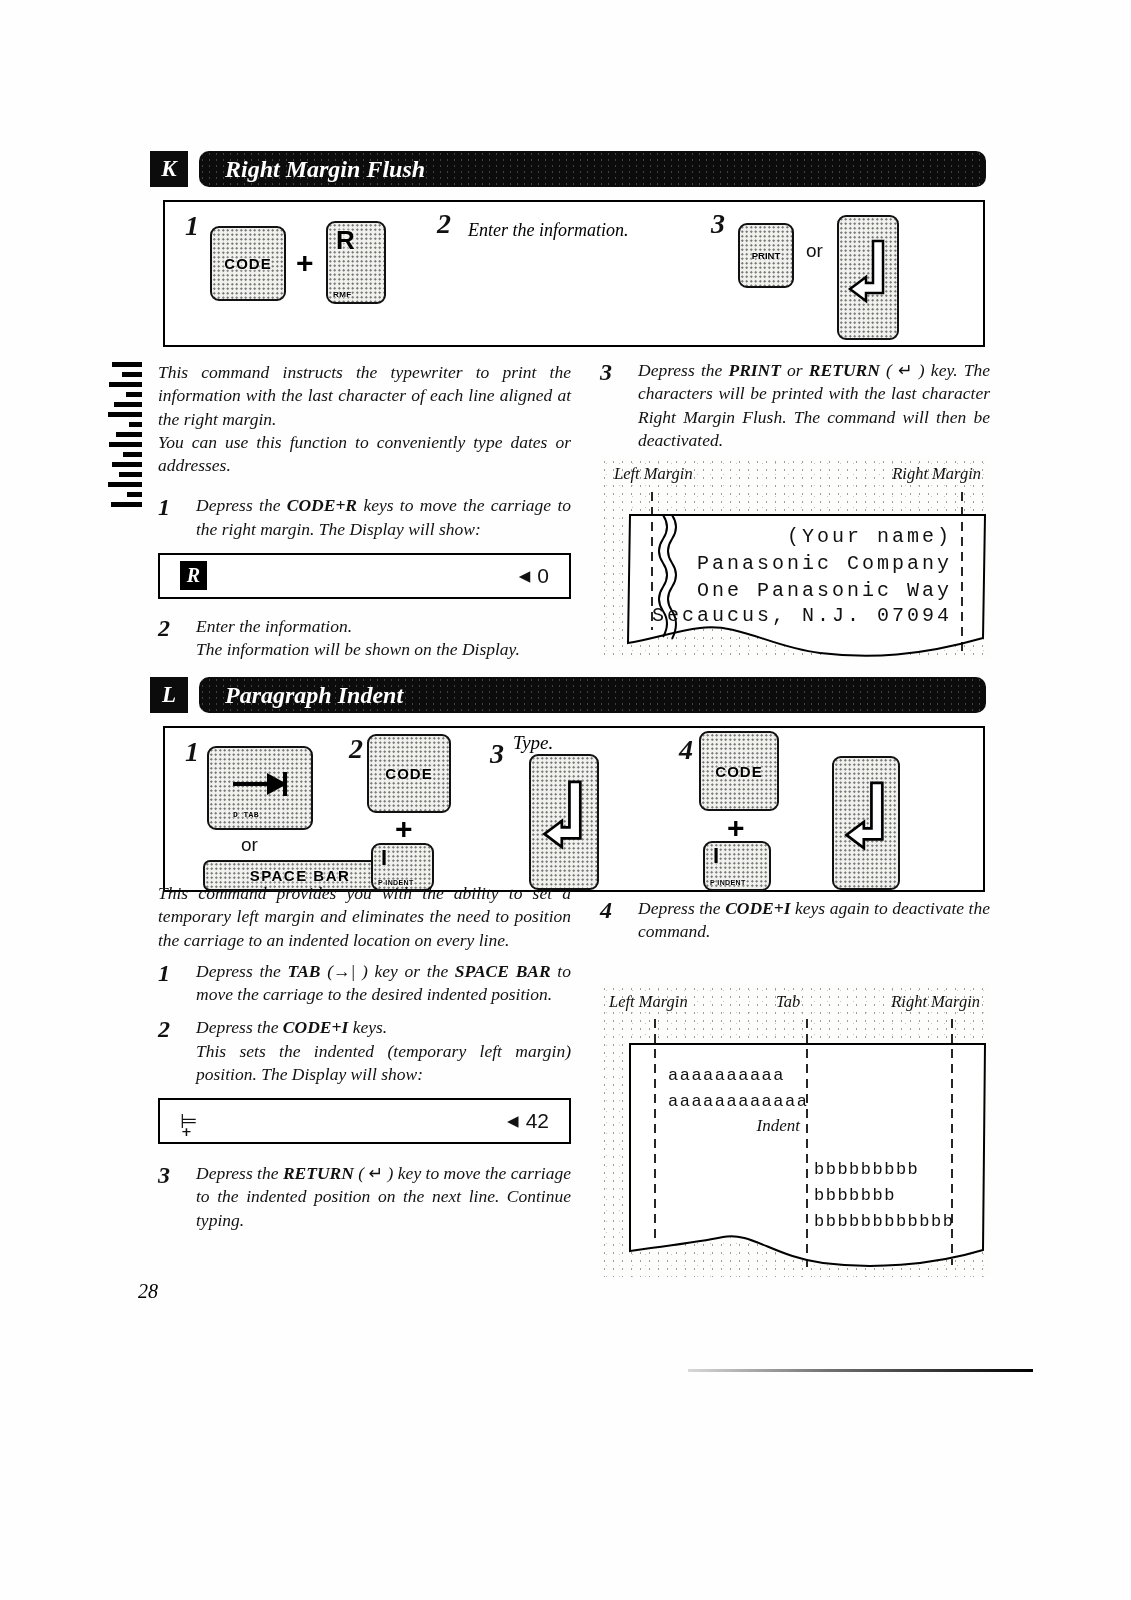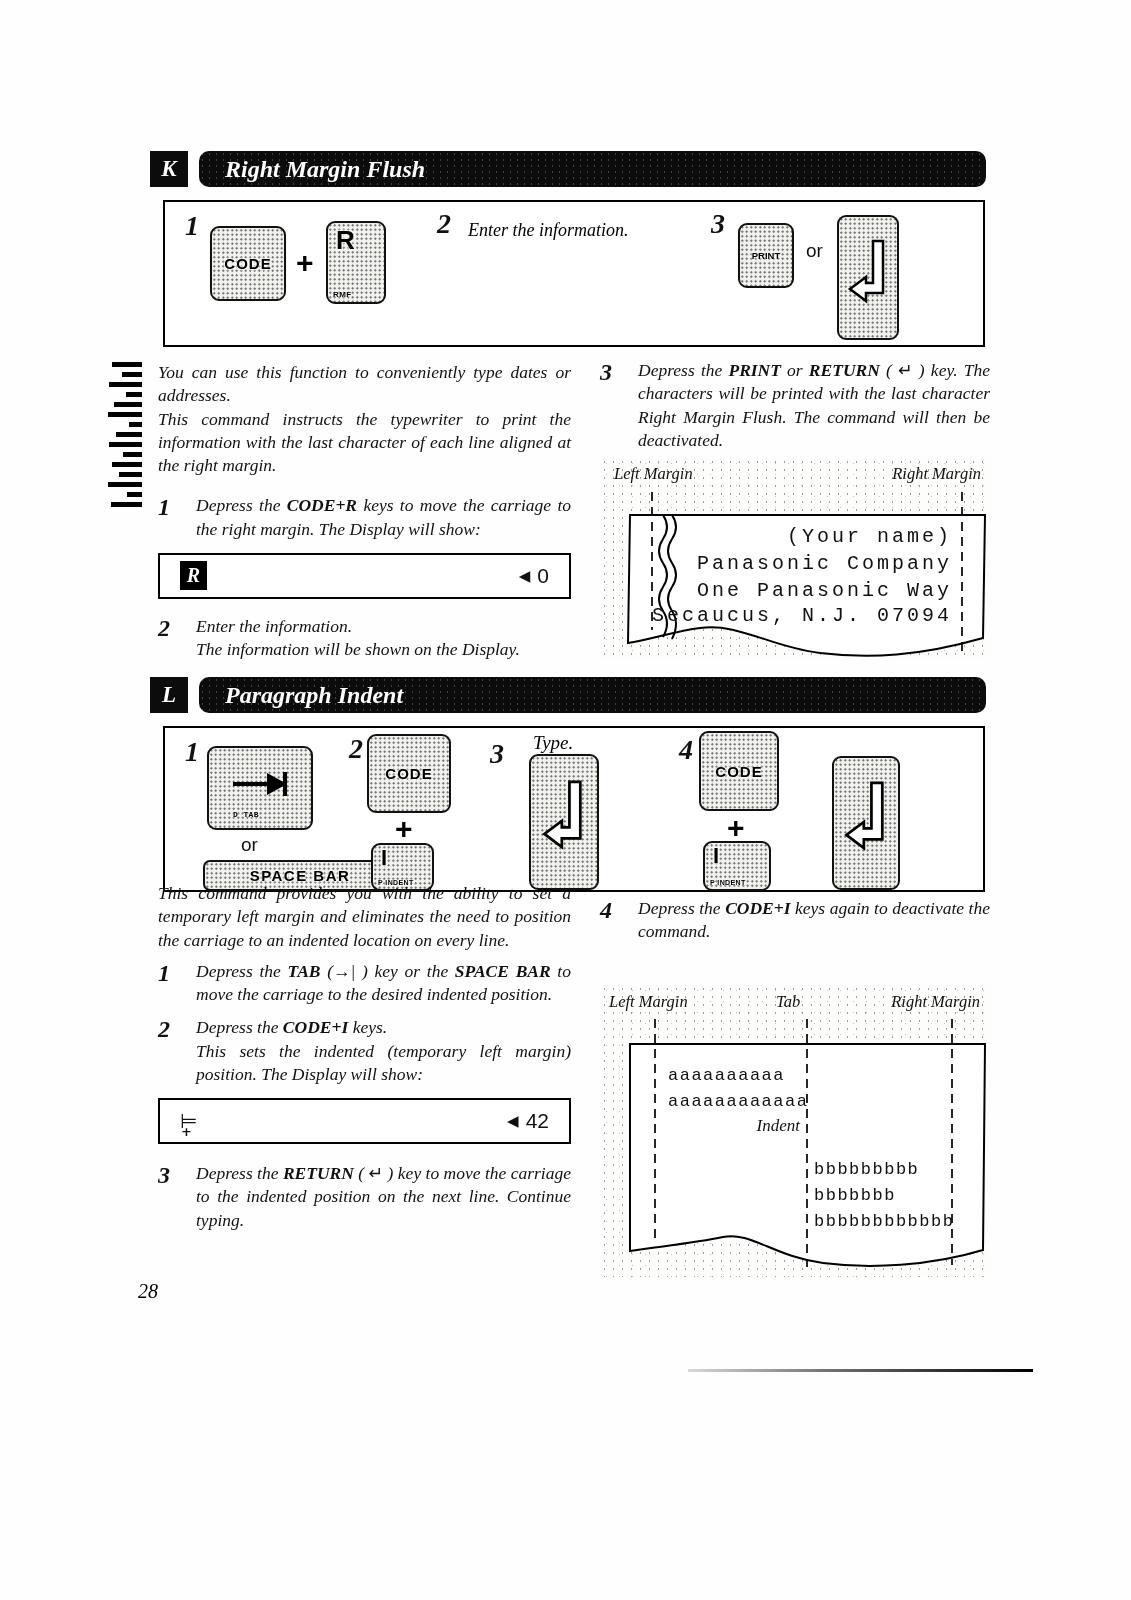--- a/index.html
+++ b/index.html
@@ -141,22 +141,22 @@
     </div>
     <span class="or-word" style="left:641px; top:38px;">or</span>
     <div class="key" style="left:672px; top:13px; width:62px; height:125px;">
       <svg width="46" height="100" viewBox="0 0 46 86">
         <path d="M28 6 L38 6 L38 58 L21 58 L21 66 L5 54 L21 42 L21 48 L28 48 Z" fill="#fff" stroke="#000" stroke-width="2.5" stroke-linejoin="miter"></path>
       </svg>
     </div>
   </div>
 
   <div class="col" style="left:158px; top:361px; width:413px;">
+    <p class="lead">This command instructs the typewriter to print the information with the last character of each line aligned at the right margin.</p>
     <p class="lead">You can use this function to conveniently type dates or addresses.</p>
-    <p class="lead">This command instructs the typewriter to print the information with the last character of each line aligned at the right margin.</p>
     <div class="step" style="margin-top:17px;">
       <span class="n">1</span>
       <div class="sb"><span>Depress the </span><b>CODE+R</b><span> keys to move the carriage to the right margin. The Display will show:</span></div>
     </div>
     <div class="lcd">
       <span class="lcd-r-sym">R</span>
       <span class="lcd-val">
         <span class="lcd-arrow">◀</span>
         <span class="lcd-num">0</span>
       </span>
@@ -220,21 +220,21 @@
     <div class="key" style="left:202px; top:6px; width:84px; height:79px;">
       <span class="center-label" style="font-size:15px; letter-spacing:1px;">CODE</span>
     </div>
     <span class="plus" style="left:230px; top:84px;">+</span>
     <div class="key" style="left:206px; top:115px; width:63px; height:48px;">
       <span class="key-main" style="font-size:22px; top:0px;">I</span>
       <span class="key-sub" style="font-size:7px;">P INDENT</span>
     </div>
 
     <span class="big-num" style="position:absolute; left:325px; top:10px;">3</span>
-    <span class="type-label" style="left:368px; top:4px;">Type.</span>
+    <span class="type-label" style="left:348px; top:4px;">Type.</span>
     <div class="key" style="left:364px; top:26px; width:70px; height:136px;">
       <svg width="50" height="108" viewBox="0 0 46 86">
         <path d="M28 6 L38 6 L38 58 L21 58 L21 66 L5 54 L21 42 L21 48 L28 48 Z" fill="#fff" stroke="#000" stroke-width="2.5" stroke-linejoin="miter"></path>
       </svg>
     </div>
 
     <span class="big-num" style="position:absolute; left:514px; top:6px;">4</span>
     <div class="key" style="left:534px; top:3px; width:80px; height:80px;">
       <span class="center-label" style="font-size:15px; letter-spacing:1px;">CODE</span>
     </div>

